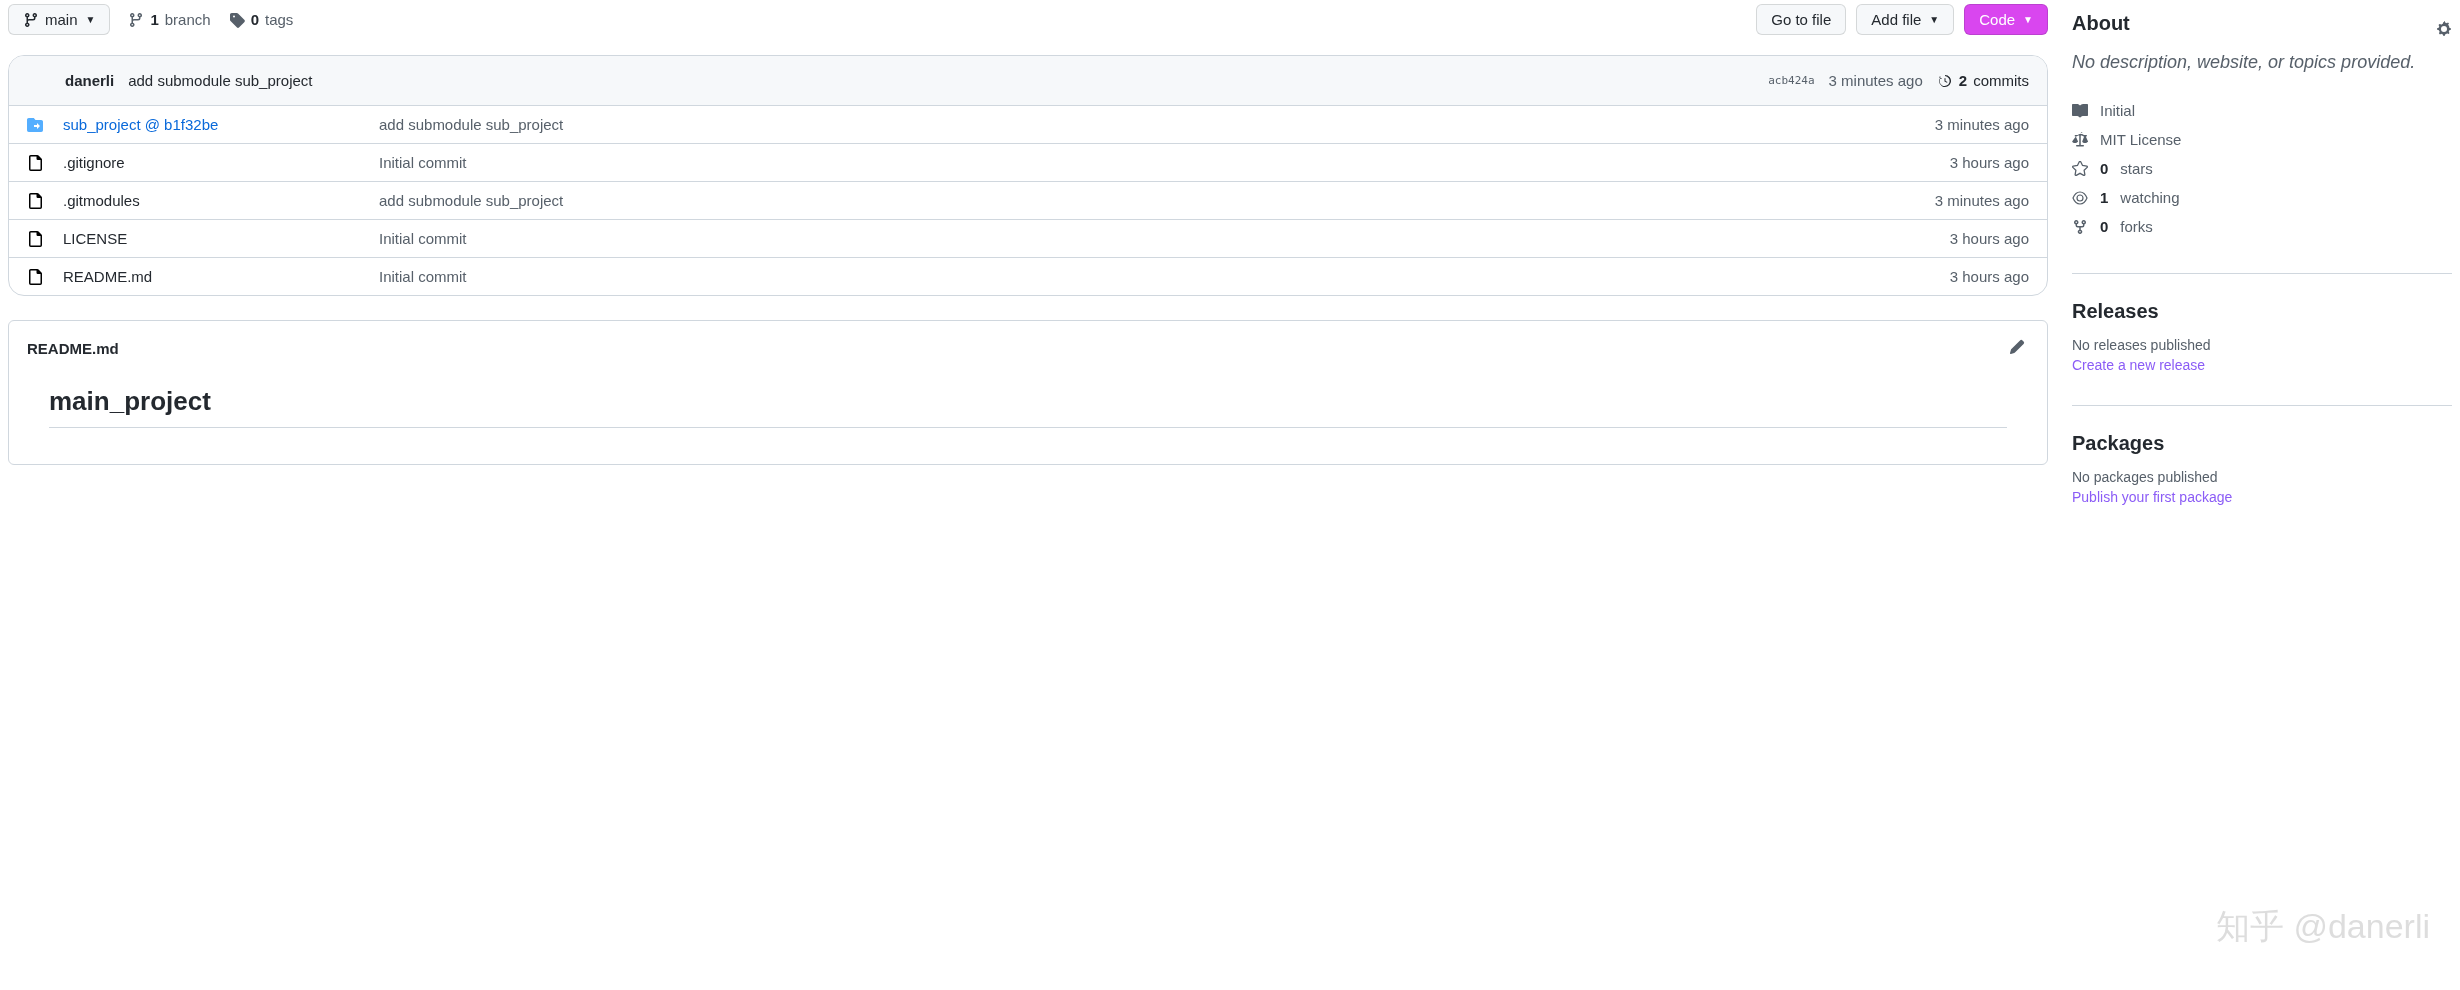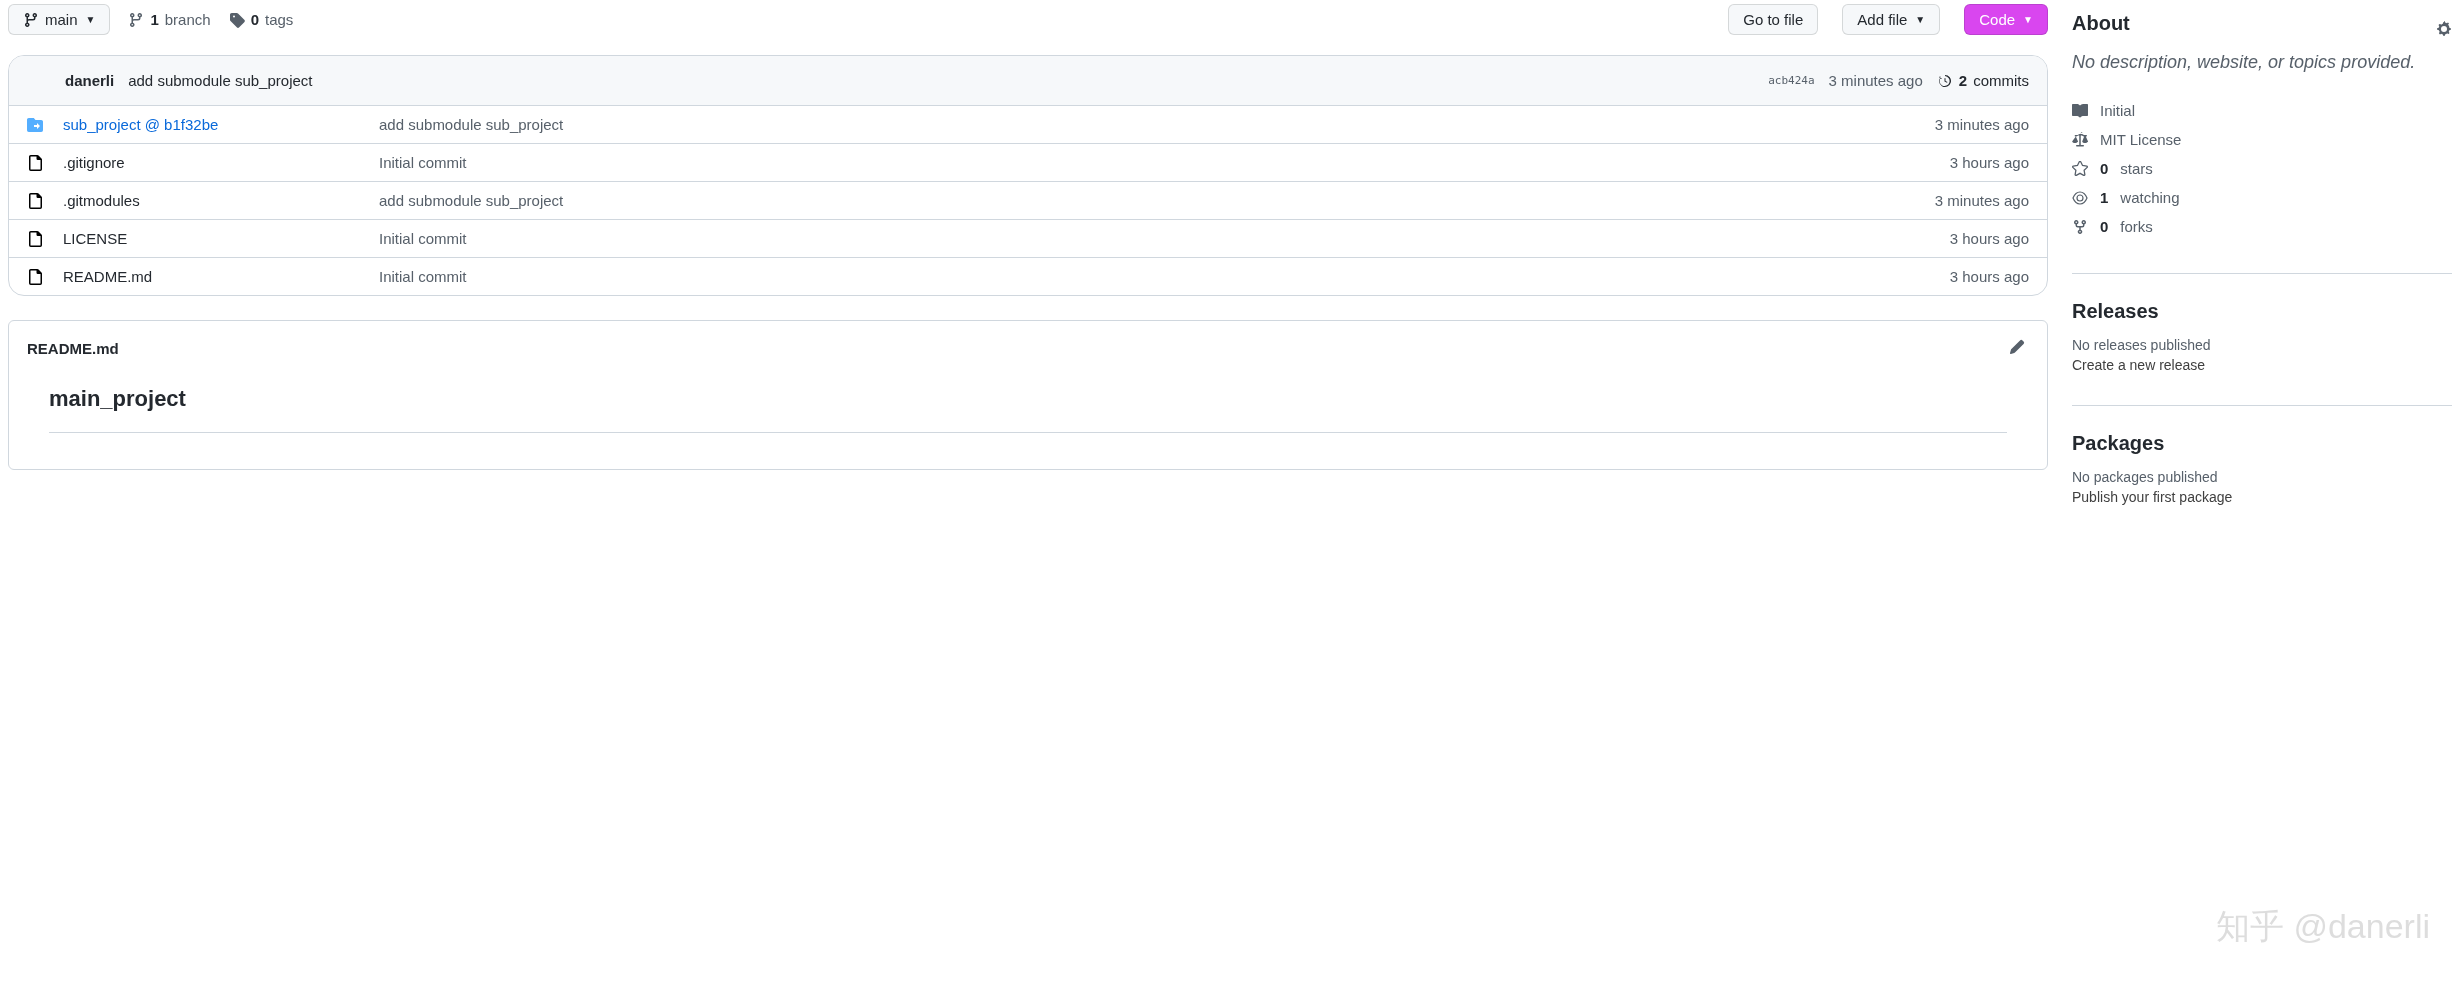--- a/index.html
+++ b/index.html
@@ -53,21 +53,21 @@
   .caret { font-size: 10px; margin-left: 2px; }
   .toolbar-meta {
     display: inline-flex;
     align-items: center;
     gap: 6px;
     color: #57606a;
     font-size: 15px;
     cursor: pointer;
   }
   .toolbar-meta strong { color: #24292f; font-weight: 600; }
-  .toolbar-right { display: flex; align-items: center; gap: 24px; }
+  .toolbar-right { display: flex; align-items: center; gap: 10px; }
 
   .icon { display: inline-flex; fill: currentColor; }
 
   
   .file-box {
     border: 1px solid #d0d7de;
     border-radius: 16px;
     overflow: hidden;
   }
   .file-header {
@@ -117,23 +117,23 @@
     justify-content: space-between;
     padding: 14px 18px;
     font-weight: 600;
     font-size: 15px;
     border-bottom: 0;
   }
   .readme-body {
     padding: 10px 40px 36px 40px;
   }
   .readme-body h1 {
-    font-size: 22px;
+    font-size: 26px;
     font-weight: 600;
-    padding-bottom: 20px;
+    padding-bottom: 10px;
     border-bottom: 1px solid #d0d7de;
   }
   .edit-btn {
     color: #57606a;
     cursor: pointer;
     padding: 4px;
   }
 
   
   .side-section { padding: 8px 0 32px 0; border-bottom: 1px solid #d0d7de; margin-bottom: 18px; }
@@ -166,21 +166,21 @@
     font-size: 15px;
     cursor: pointer;
   }
   .meta-list li strong { color: #24292f; font-weight: 600; }
   .side-sub {
     color: #57606a;
     font-size: 14px;
     margin-bottom: 4px;
   }
   .side-link {
-    color: #404040;
+    color: #8b5cf6;
     font-size: 14px;
     text-decoration: none;
     cursor: pointer;
   }
   .gear-btn { color: #57606a; cursor: pointer; }
 
   .watermark {
     position: absolute;
     right: 30px;
     bottom: 40px;

